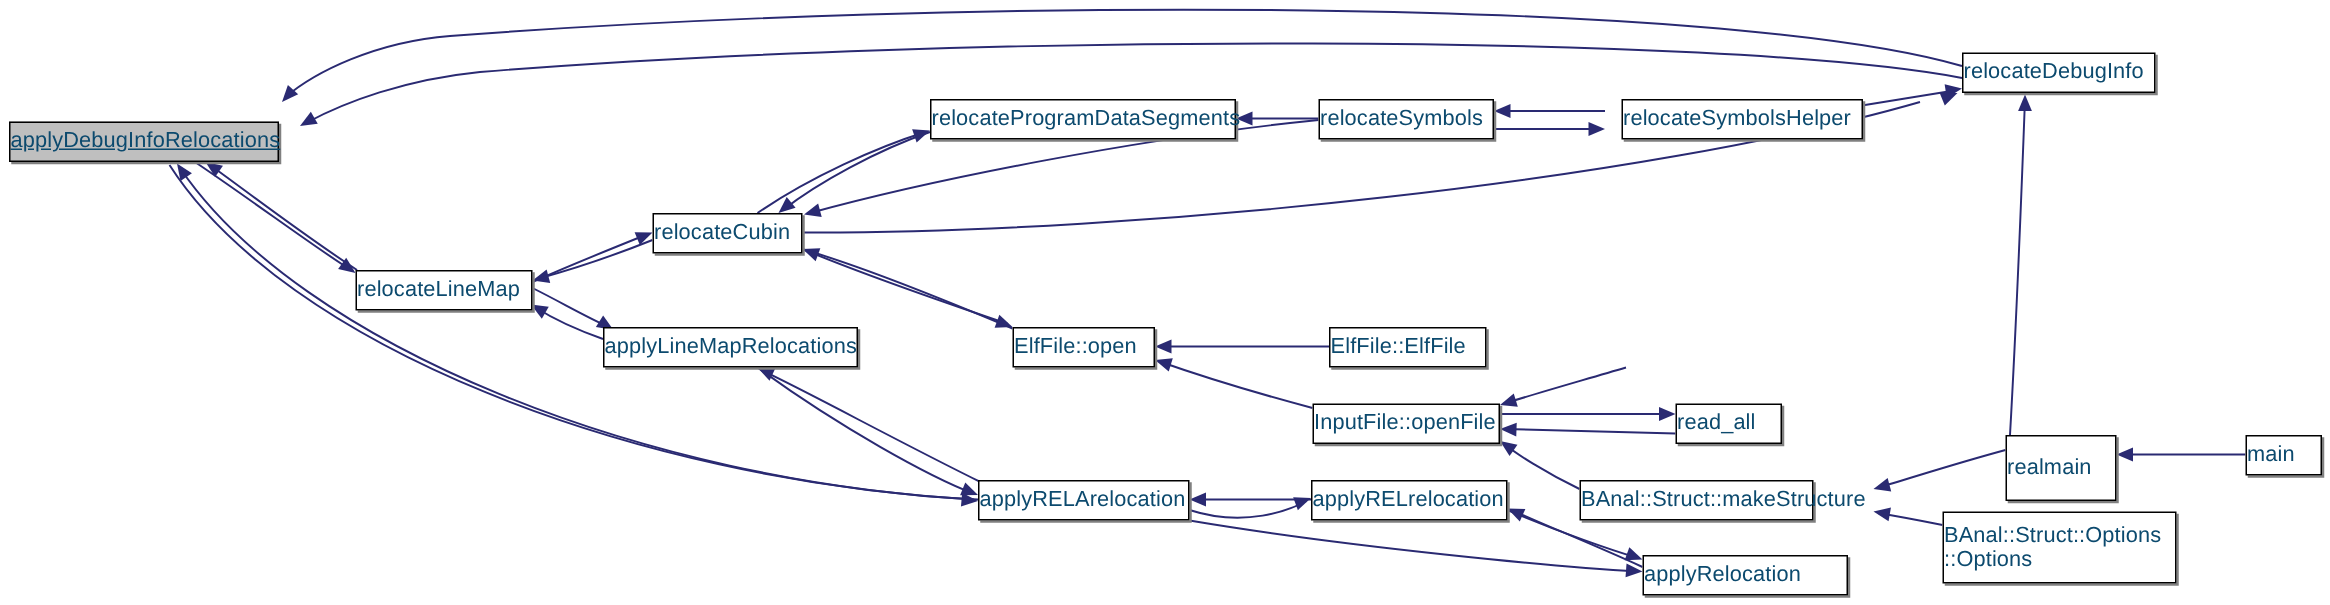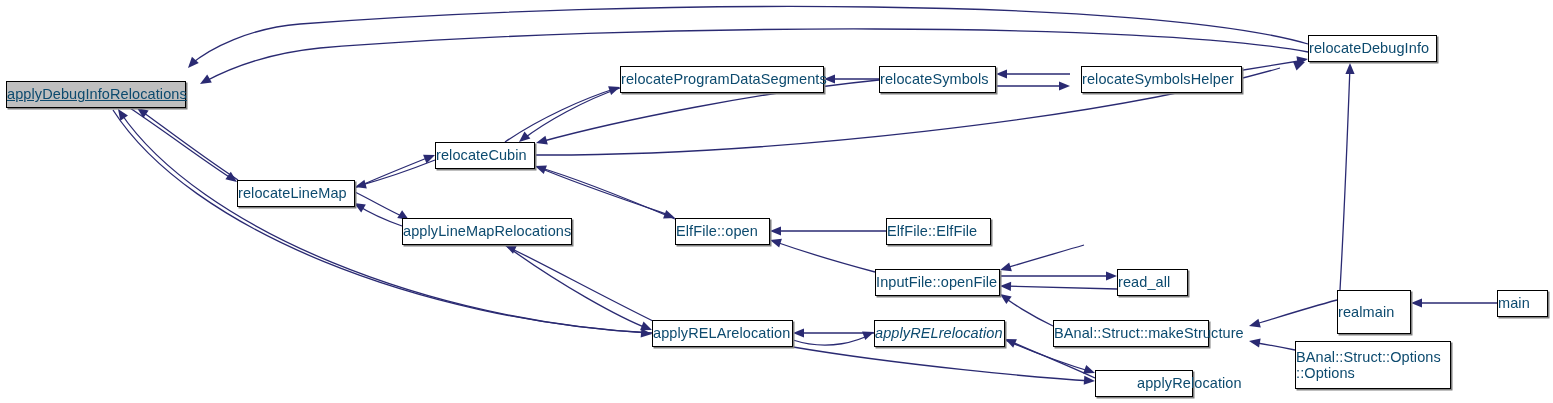--- a/index.html
+++ b/index.html
@@ -219,19 +219,19 @@
       <div class="node" style="left: 435px; top: 142px; width: 100px; height: 27px;"><span class="node-label">relocateCubin</span></div>
       <div class="node" style="left: 237px; top: 180px; width: 118px; height: 27px;"><span class="node-label">relocateLineMap</span></div>
       <div class="node" style="left: 402px; top: 218px; width: 170px; height: 27px;"><span class="node-label">applyLineMapRelocations</span></div>
       <div class="node" style="left: 675px; top: 218px; width: 95px; height: 27px;"><span class="node-label">ElfFile::open</span></div>
       <div class="node" style="left: 886px; top: 218px; width: 105px; height: 27px;"><span class="node-label">ElfFile::ElfFile</span></div>
       <div class="node" style="left: 875px; top: 269px; width: 125px; height: 27px;"><span class="node-label">InputFile::openFile</span></div>
       <div class="node" style="left: 1117px; top: 269px; width: 71px; height: 27px;"><span class="node-label">read_all</span></div>
       <div class="node" style="left: 1337px; top: 290px; width: 74px; height: 44px;"><span class="node-label">realmain</span></div>
       <div class="node" style="left: 1497px; top: 290px; width: 51px; height: 27px;"><span class="node-label">main</span></div>
       <div class="node" style="left: 652px; top: 320px; width: 141px; height: 27px;"><span class="node-label">applyRELArelocation</span></div>
-      <div class="node" style="left: 874px; top: 320px; width: 131px; height: 27px; font-style: italic;"><span class="node-label">applyRELrelocation</span></div>
+      <div class="node" style="left: 874px; top: 320px; width: 131px; height: 27px;"><span class="node-label">applyRELrelocation</span></div>
       <div class="node" style="left: 1053px; top: 320px; width: 156px; height: 27px;"><span class="node-label">BAnal::Struct::makeStructure</span></div>
       <div class="node" style="left: 1295px; top: 341px; width: 156px; height: 48px;"><span class="node-label">BAnal::Struct::Options
 ::Options</span></div>
-      <div class="node" style="left: 1095px; top: 370px; width: 98px; height: 27px; padding-left: 41px;"><span class="node-label">applyRelocation</span></div>
+      <div class="node" style="left: 1095px; top: 370px; width: 137px; height: 27px;"><span class="node-label">applyRelocation</span></div>
     </div>
 </div>
 
 </body></html>

